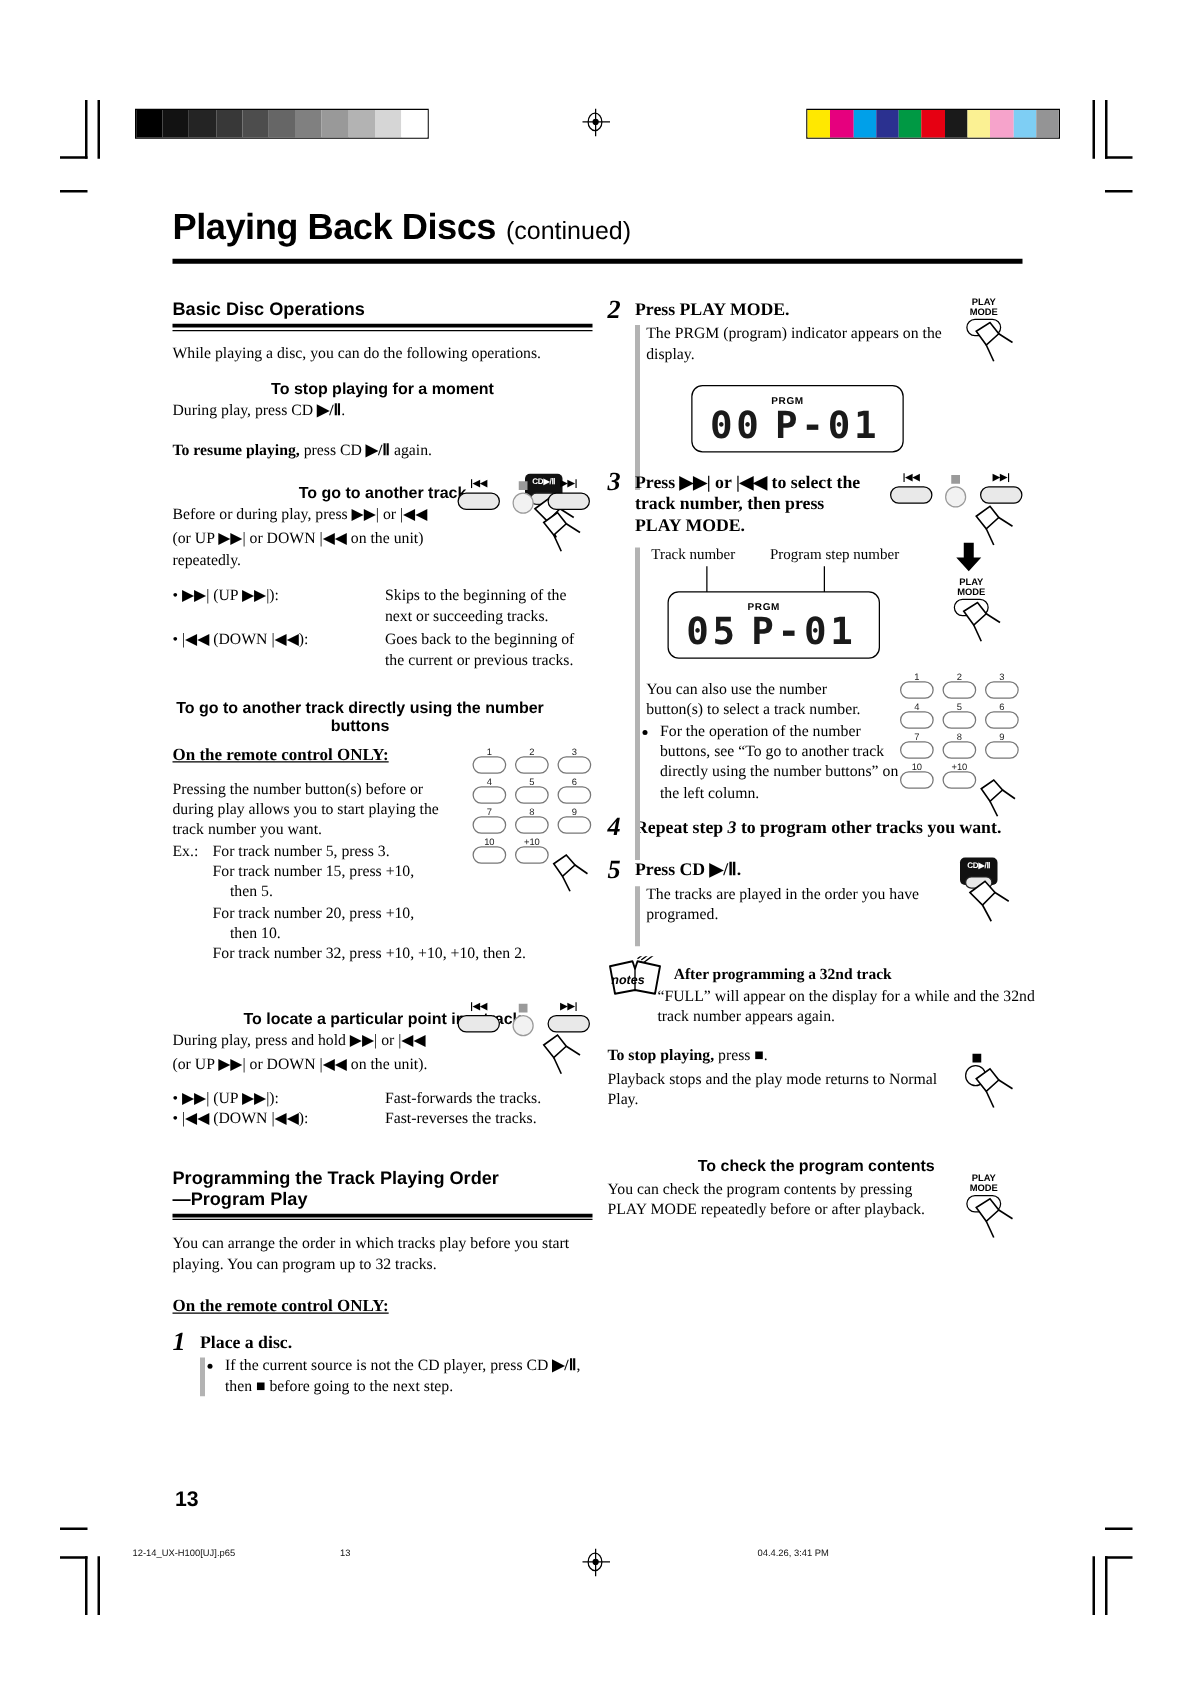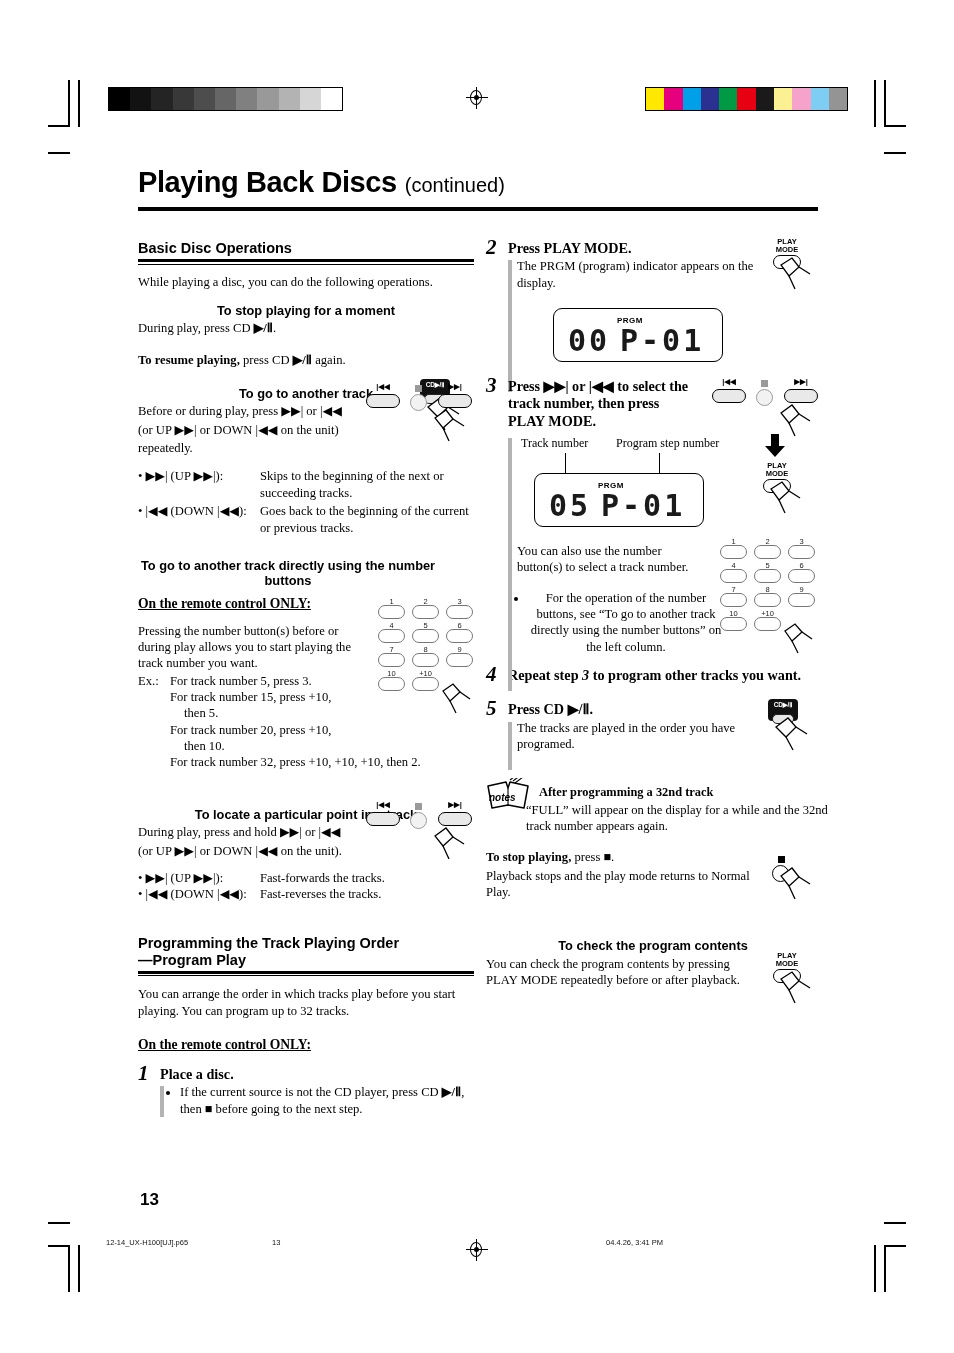--- a/index.html
+++ b/index.html
@@ -47,21 +47,21 @@
       font-size:12.8px;line-height:1.2;margin-top:13px;text-align:center;}
 
   p.body{font-family:"Liberation Serif", serif;font-size:12.6px;
       line-height:1.30;margin:2px 0 0 0;}
   .tight{margin-top:0;}
   .u-head{font-family:"Liberation Serif", serif;font-weight:bold;font-size:13.6px;
       text-decoration:underline;margin-top:12px;}
   .b{font-weight:bold;}
 
   
-  .defrow{display:flex;font-size:12.6px;line-height:1.30;}
+  .defrow{display:flex;font-size:12.6px;line-height:1.30;gap:48px;}
   .defrow .k{width:122px;flex:none;}
   .defrow .v{flex:1;}
 
   
   .step{position:relative;padding-left:22px;margin-top:9px;}
   .stepnum{position:absolute;left:0;top:-3px;
       font-family:"Liberation Serif", serif;font-weight:bold;font-style:italic;
       font-size:21px;line-height:1;}
   .stephead{font-weight:bold;font-size:14.2px;line-height:1.22;}
   .stepbody{position:relative;padding-left:9px;margin-top:1px;}
@@ -410,21 +410,21 @@
         <div style="position:absolute;left:142px;top:17px;width:1.4px;height:26px;background:#000;"></div>
       </div>
 
       <div class="lcd" style="width:170px;height:54px;margin:13px 0 0 17px;">
         <div class="prgm" style="left:63px;top:7px;">PRGM</div>
         <div class="seg" style="position:absolute;left:14px;top:14px;">05</div>
         <div class="seg" style="position:absolute;left:66px;top:14px;">P-01</div>
       </div>
 
       <p style="margin-top:16px;width:190px;">You can also use the number button(s) to select a track number.</p>
-      <ul class="ul" style="margin-top:14px;width:196px;text-align:center;">
+      <ul class="ul" style="margin-top:1px;width:196px;">
         <li>For the operation of the number buttons, see “To go to another track directly using the number buttons” on the left column.</li>
       </ul>
     </div>
 
     <div class="abs" style="left:226px;top:0px;width:112px;">
       <div class="kb-lab" style="position:absolute;left:0;top:0;width:34px;">|◀◀</div>
       <div class="pill" style="position:absolute;left:0;top:11px;"></div>
       <div class="sq" style="position:absolute;left:49px;top:2px;"></div>
       <div class="circ" style="position:absolute;left:44px;top:11px;"></div>
       <div class="kb-lab" style="position:absolute;left:72px;top:0;width:34px;">▶▶|</div>

